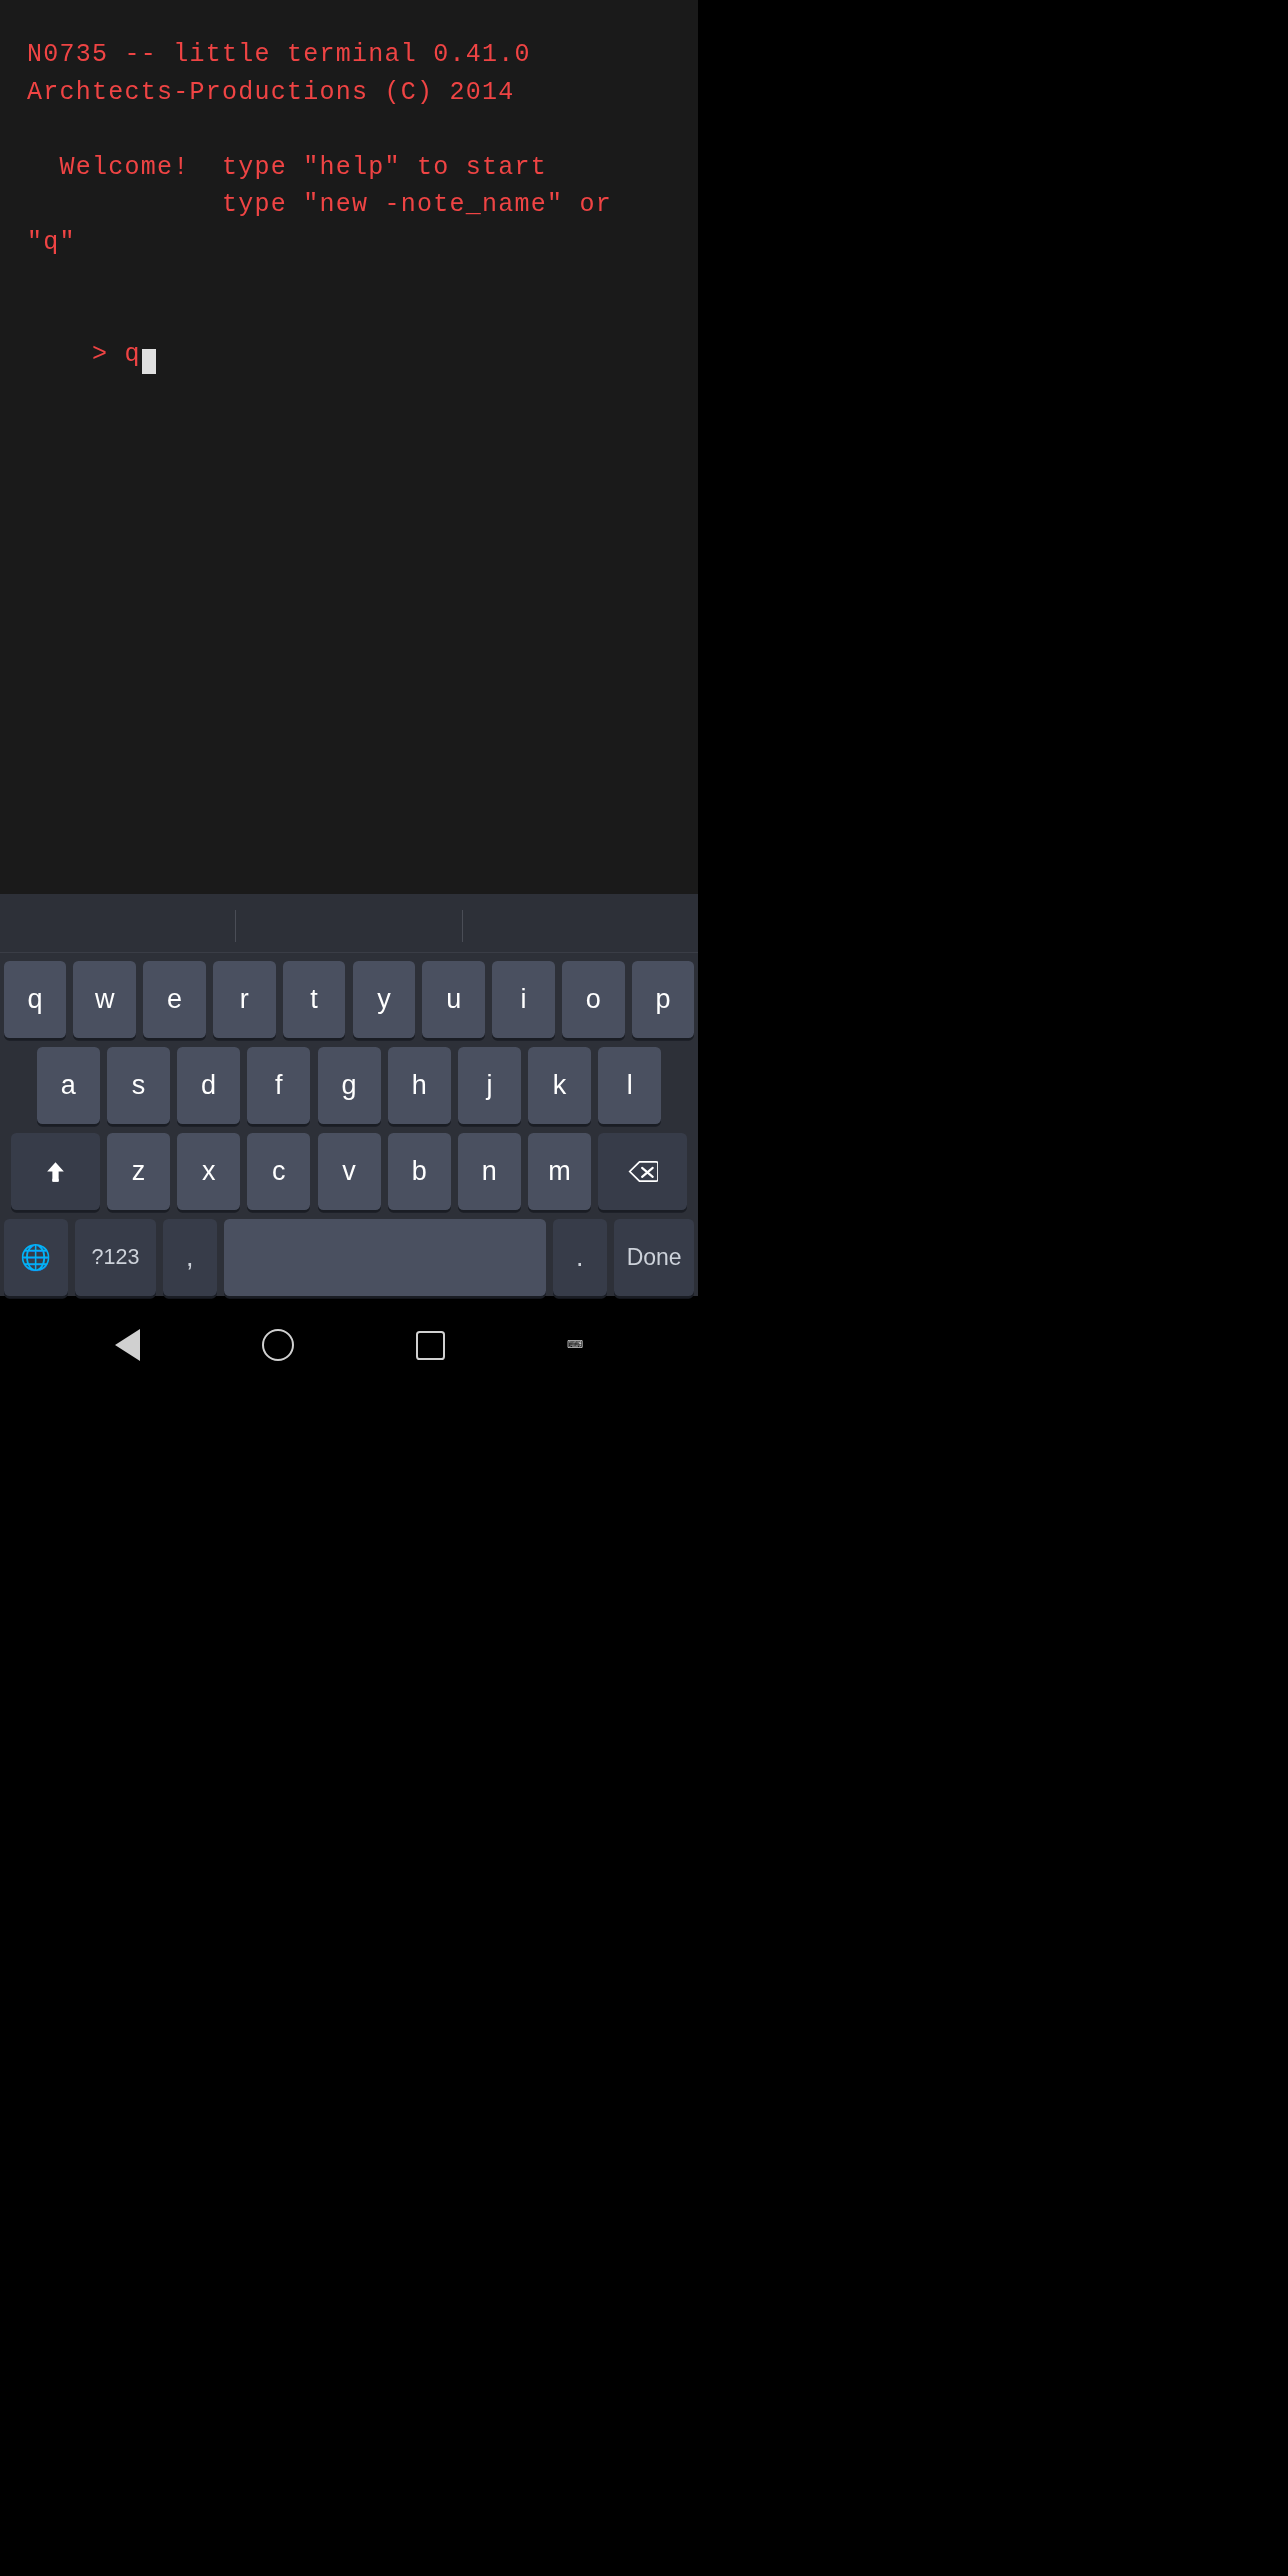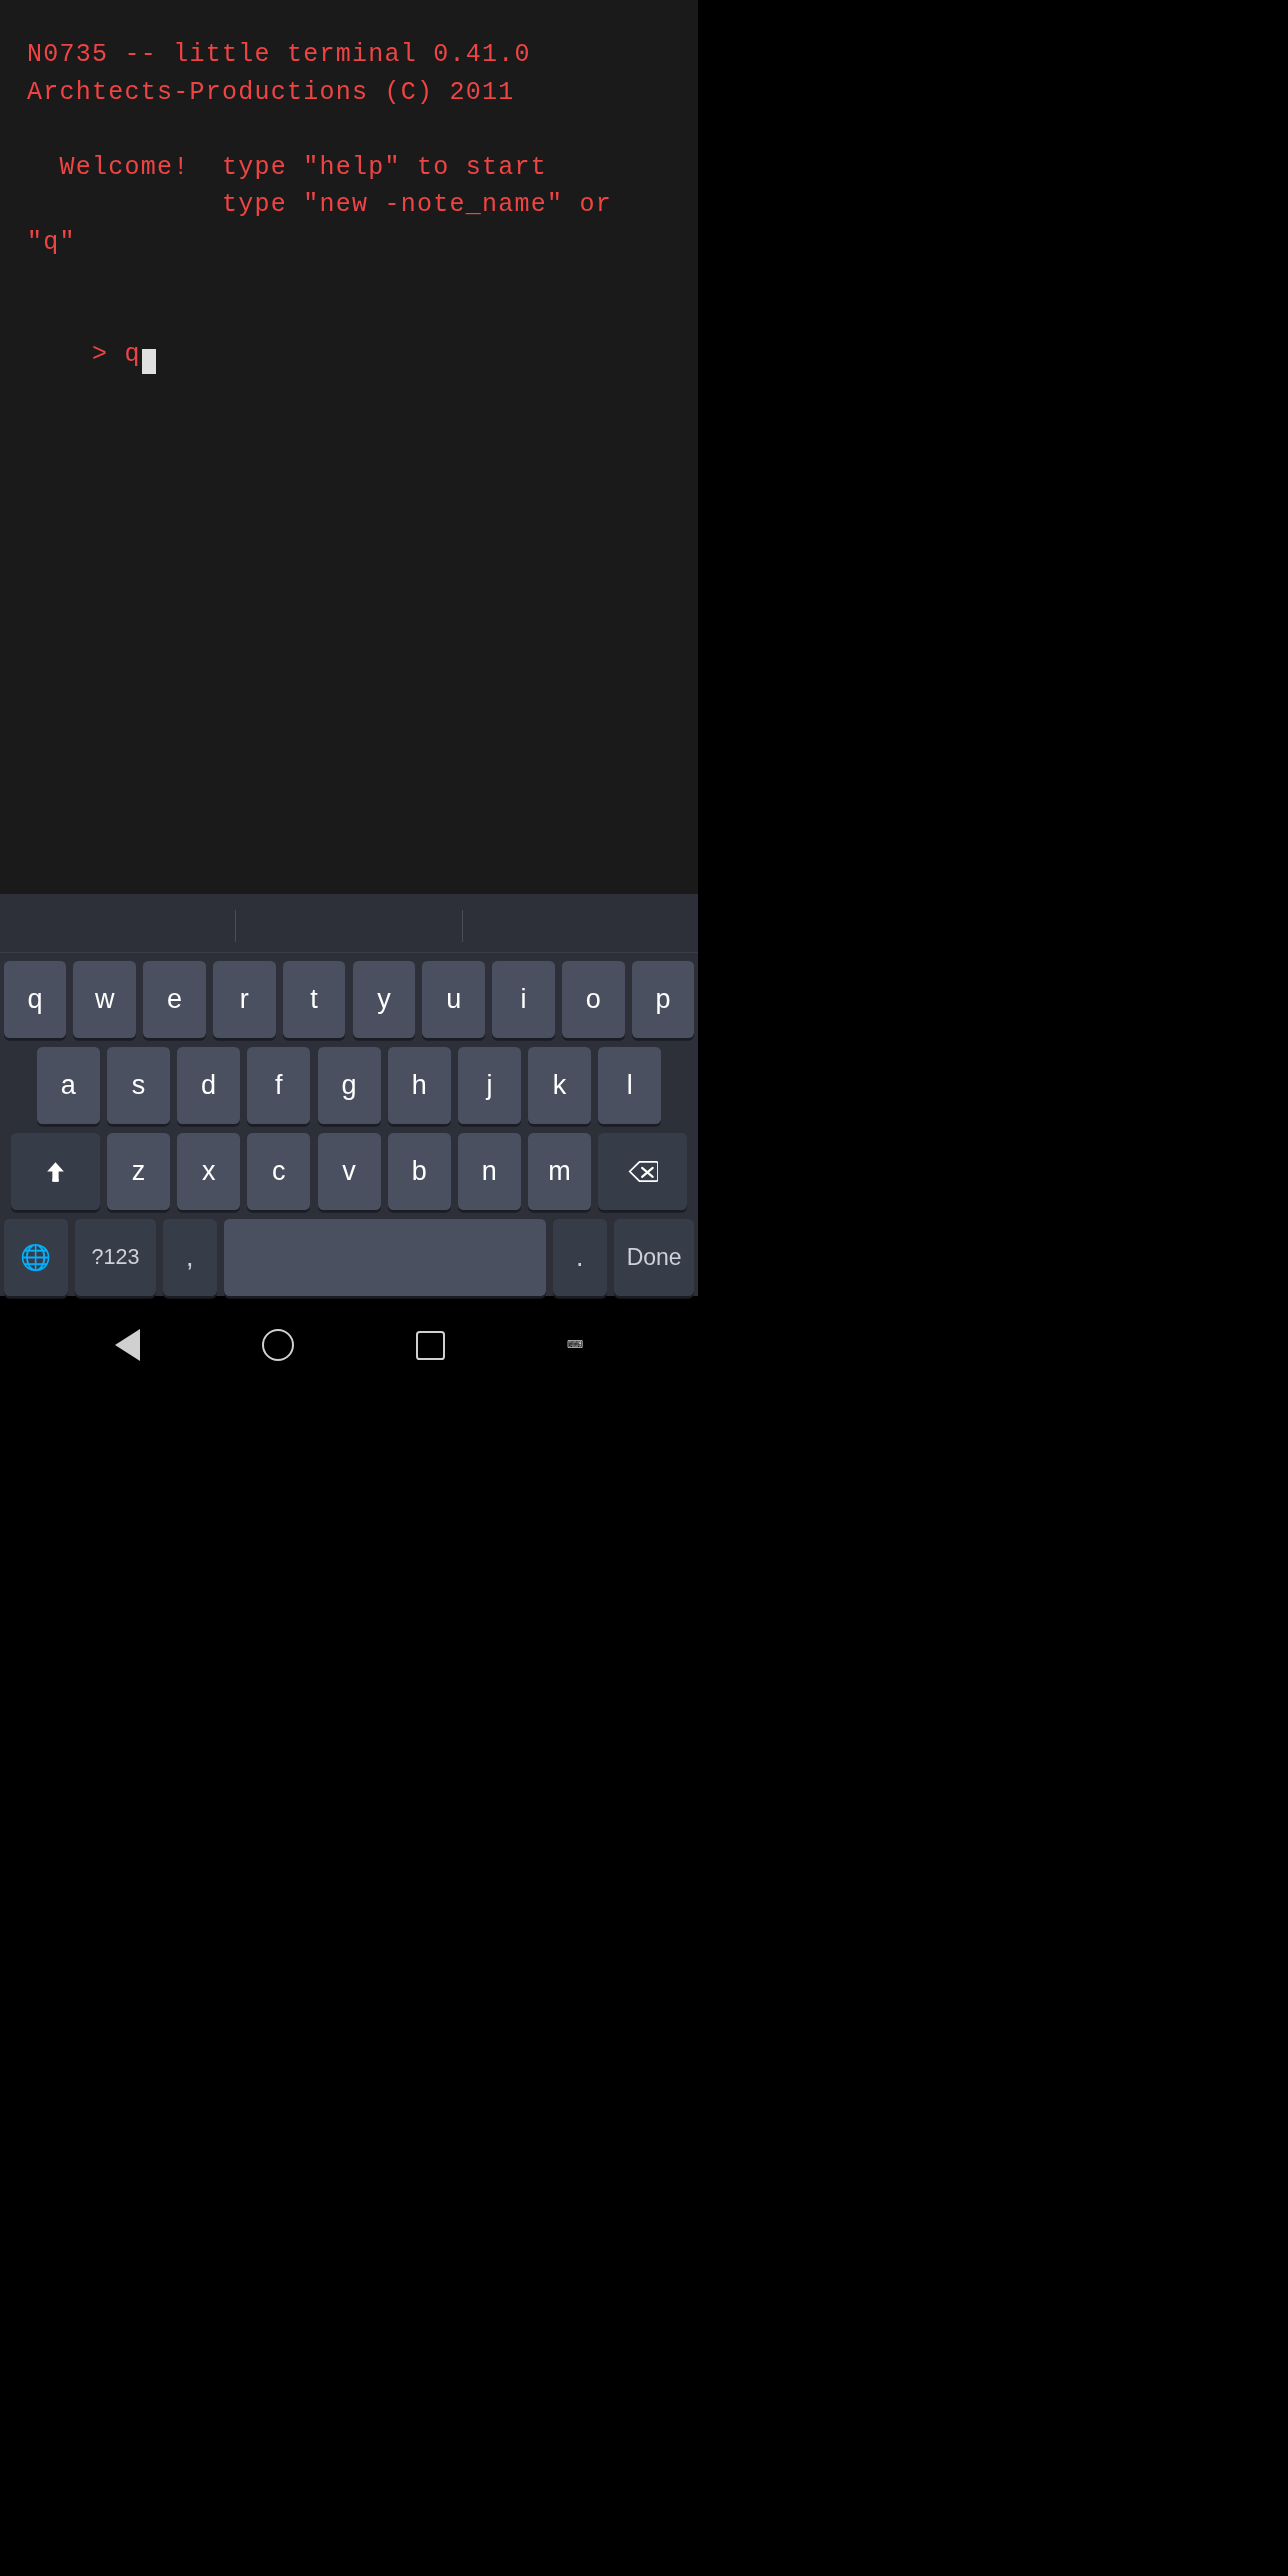--- a/index.html
+++ b/index.html
@@ -212,21 +212,21 @@
     .nav-keyboard {
       color: #d0d0d0;
       font-size: 27px;
     }
   </style>
 </head>
 <body>
 
 <div id="terminal">
   <div class="terminal-line">N0735 -- little terminal 0.41.0</div>
-  <div class="terminal-line">Archtects-Productions (C) 2011</div>
+  <div class="terminal-line">Archtects-Productions (C) 2014</div>
   <div class="terminal-line">&nbsp;</div>
   <div class="terminal-line">  Welcome!  type "help" to start</div>
   <div class="terminal-line">            type "new -note_name" or</div>
   <div class="terminal-line">"q"</div>
   <div class="terminal-line">&nbsp;</div>
   <div class="terminal-line">
     <span>&gt; </span><span>q</span><span class="cursor"></span>
   </div>
 </div>
 

